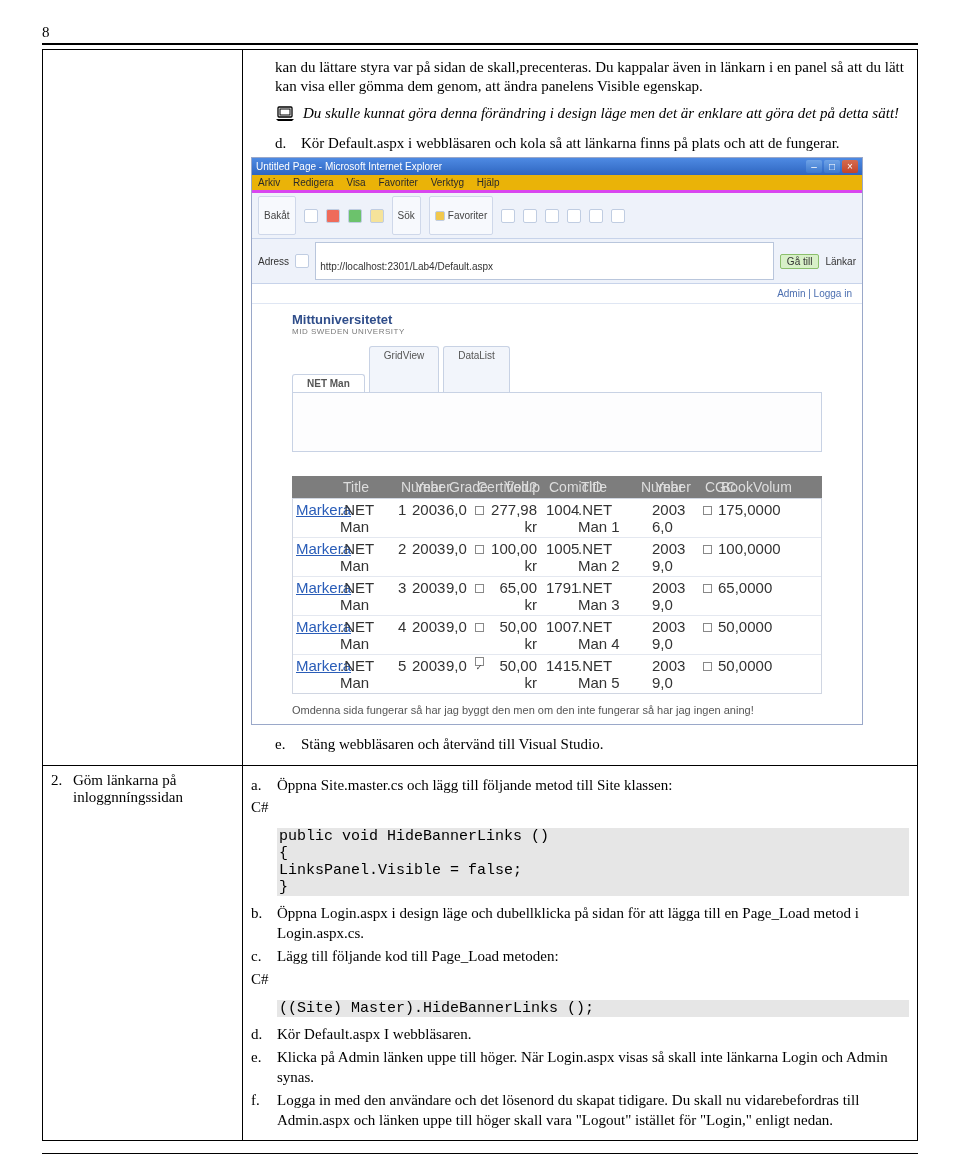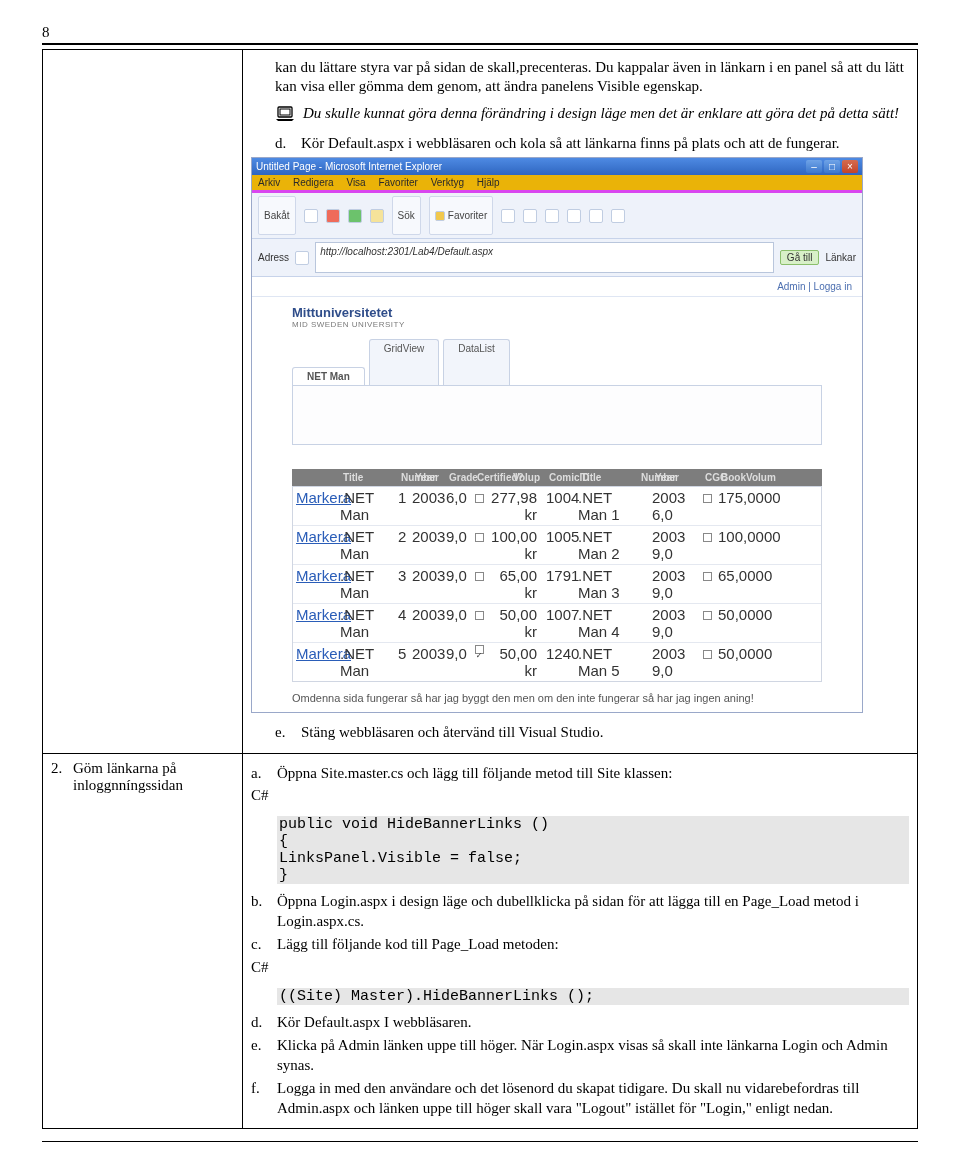--- a/index.html
+++ b/index.html
@@ -121,22 +121,22 @@
   }
   .ss-tbicon.red { background:#ef6b5a; }
   .ss-tbicon.green { background:#6cc26c; }
   .ss-tbicon.home { background:#f5e39a; }
   .ss-tbicon.star { background:#f1c84c; }
   .ss-addr {
     background:#eef2fa; padding:3px 6px; display:flex; align-items:center; gap:6px;
     border-bottom:1px solid #c7d3ea;
   }
   .ss-addr-input {
-    flex:1; background:#fff; border:1px solid #b9c6dc; padding:3px 4px; height:31px;
-    font-size:10px; color:#333;font-style:italic;
+    flex:1; background:#fff; border:1px solid #b9c6dc; padding:18px 4px; height:31px;
+    font-size:10px; color:#333;
   }
   .ss-go { background:#d8f0c8; border:1px solid #8bbf6c; padding:1px 6px; border-radius:2px; }
   .ss-body { background:#fff; }
   .ss-topright {
     text-align:right; padding:4px 10px; color:#4c6fb0; font-size:10px;
     border-bottom: 1px solid #dfe6f3;
   }
   .ss-brand {
     padding: 8px 10px 4px 40px;
   }
@@ -149,22 +149,22 @@
   .ss-tab {
     border:1px solid #c8d2e4; border-bottom:none; padding:3px 14px;
     background:#f2f5fb; color:#555; font-size:10px;
     border-radius: 3px 3px 0 0;
   }
   .ss-tab.active { background:#fff; font-weight:bold;margin-top:28px; }
   .ss-tabbox {
     margin: 0 40px; border:1px solid #c8d2e4; height: 60px; background:#fdfdfe;
   }
   .ss-gridhdr {
-    background:#7d7d7d; color:#ddd; font-size:10px; padding:2px 4px;
-    display:flex; margin: 24px 40px 0 40px; font-weight: bold;
+    background:#7d7d7d; color:#ddd; font-size:14px; padding:2px 4px;
+    display:flex; margin: 24px 40px 0 40px;
   }
   .ss-gridhdr div { padding: 1px 3px; }
   .ss-grid { margin: 0 40px 6px 40px; border:1px solid #d0d6e2; }
   .ss-row { display:flex; border-bottom:1px solid #e4e8f0; font-size:15px; }
   .ss-row:last-child { border-bottom:none; }
   .ss-row div { padding: 2px 3px; }
   .c-sel { width:44px; color:#2a5db8; text-decoration:underline; }
   .c-tit1 { width:58px; }
   .c-num { width:14px; text-align:center; }
   .c-yr { width:34px; }
@@ -349,21 +349,21 @@
                     <div class="c-bv">50,0000</div>
                   </div>
                   <div class="ss-row">
                     <div class="c-sel">Markera</div>
                     <div class="c-tit1">.NET Man</div>
                     <div class="c-num">5</div>
                     <div class="c-yr">2003</div>
                     <div class="c-gr">9,0</div>
                     <div class="c-chk"><span class="chkbox on"></span></div>
                     <div class="c-vol">50,00 kr</div>
-                    <div class="c-cid">1240</div>
+                    <div class="c-cid">1415</div>
                     <div class="c-tit2">.NET Man 5</div>
                     <div class="c-num"></div>
                     <div class="c-yr2">2003 9,0</div>
                     <div class="c-chk2"><span class="chkbox"></span></div>
                     <div class="c-bv">50,0000</div>
                   </div>
                 </div>
         <div class="ss-footer">Omdenna sida fungerar så har jag byggt den men om den inte fungerar så har jag ingen aning!</div>
       </div>
     </div>

